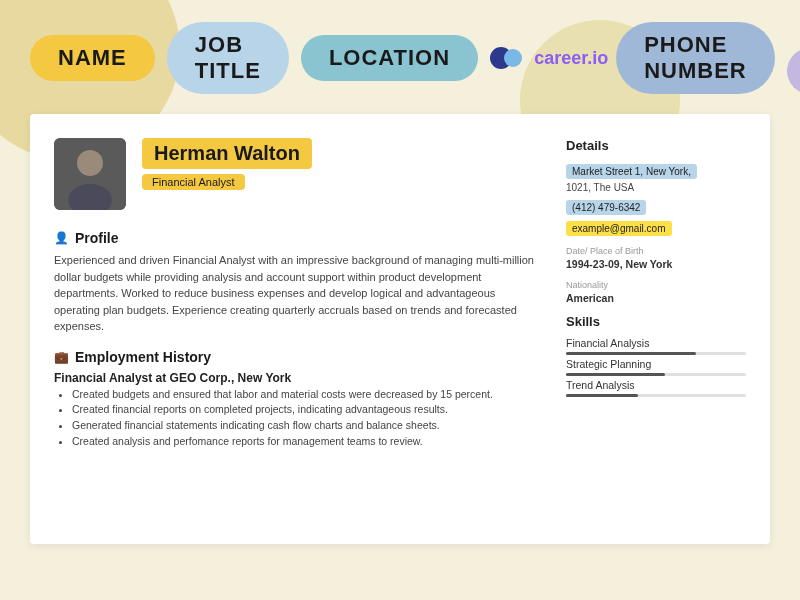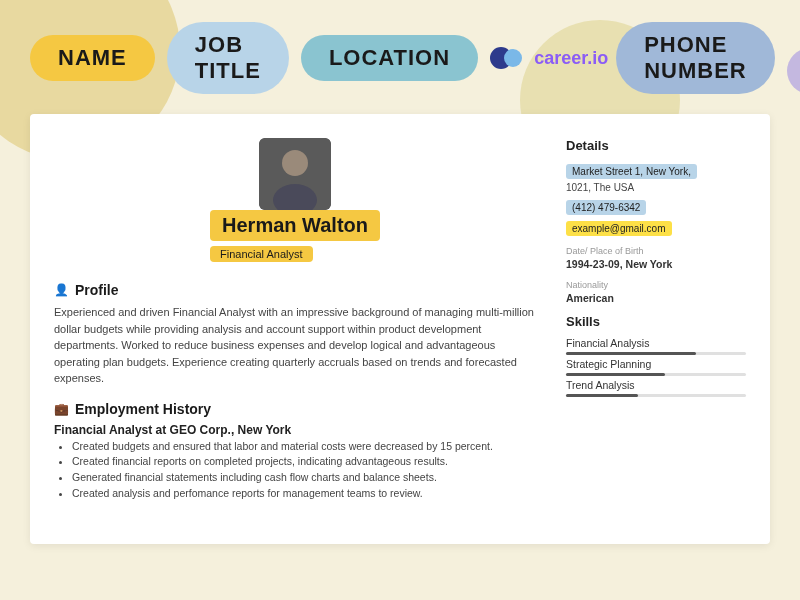--- a/index.html
+++ b/index.html
@@ -130,23 +130,23 @@
       overflow: hidden;
       box-shadow: 0 2px 8px rgba(0,0,0,0.08);
     }
 
     
     .resume-left {}
 
     
     .profile-header {
       display: flex;
-      align-items: center;
+      align-items: flex-start;
+      gap: 16px;
       margin-bottom: 20px;
-      flex-direction: column;
     }
     .avatar {
       width: 72px;
       height: 72px;
       border-radius: 6px;
       background: #555;
       overflow: hidden;
       flex-shrink: 0;
     }
     .name-area {}
@@ -346,21 +346,21 @@
     <div class="section-body">Experienced and driven Financial Analyst with an impressive background of managing multi-million dollar budgets while providing analysis and account support within product development departments. Worked to reduce business expenses and develop logical and advantageous operating plan budgets. Experience creating quarterly accruals based on trends and forecasted expenses.</div>
 
     <div class="section-title">
       <span class="section-icon">💼</span>
       <span>Employment History</span>
     </div>
     <div class="emp-title">Financial Analyst at GEO Corp., New York</div>
     <ul class="emp-list">
       <li>Created budgets and ensured that labor and material costs were decreased by 15 percent.</li>
       <li>Created financial reports on completed projects, indicating advantageous results.</li>
-      <li>Generated financial statements including cash flow charts and balance sheets.</li>
+      <li>Generated financial statements indicating cash flow charts and balance sheets.</li>
       <li>Created analysis and perfomance reports for management teams to review.</li>
     </ul>
   </div>
 
   <div class="resume-right">
 
     
     <div class="details-title">Details</div>
     <div class="detail-highlight">Market Street 1, New York,</div>
     <br>

